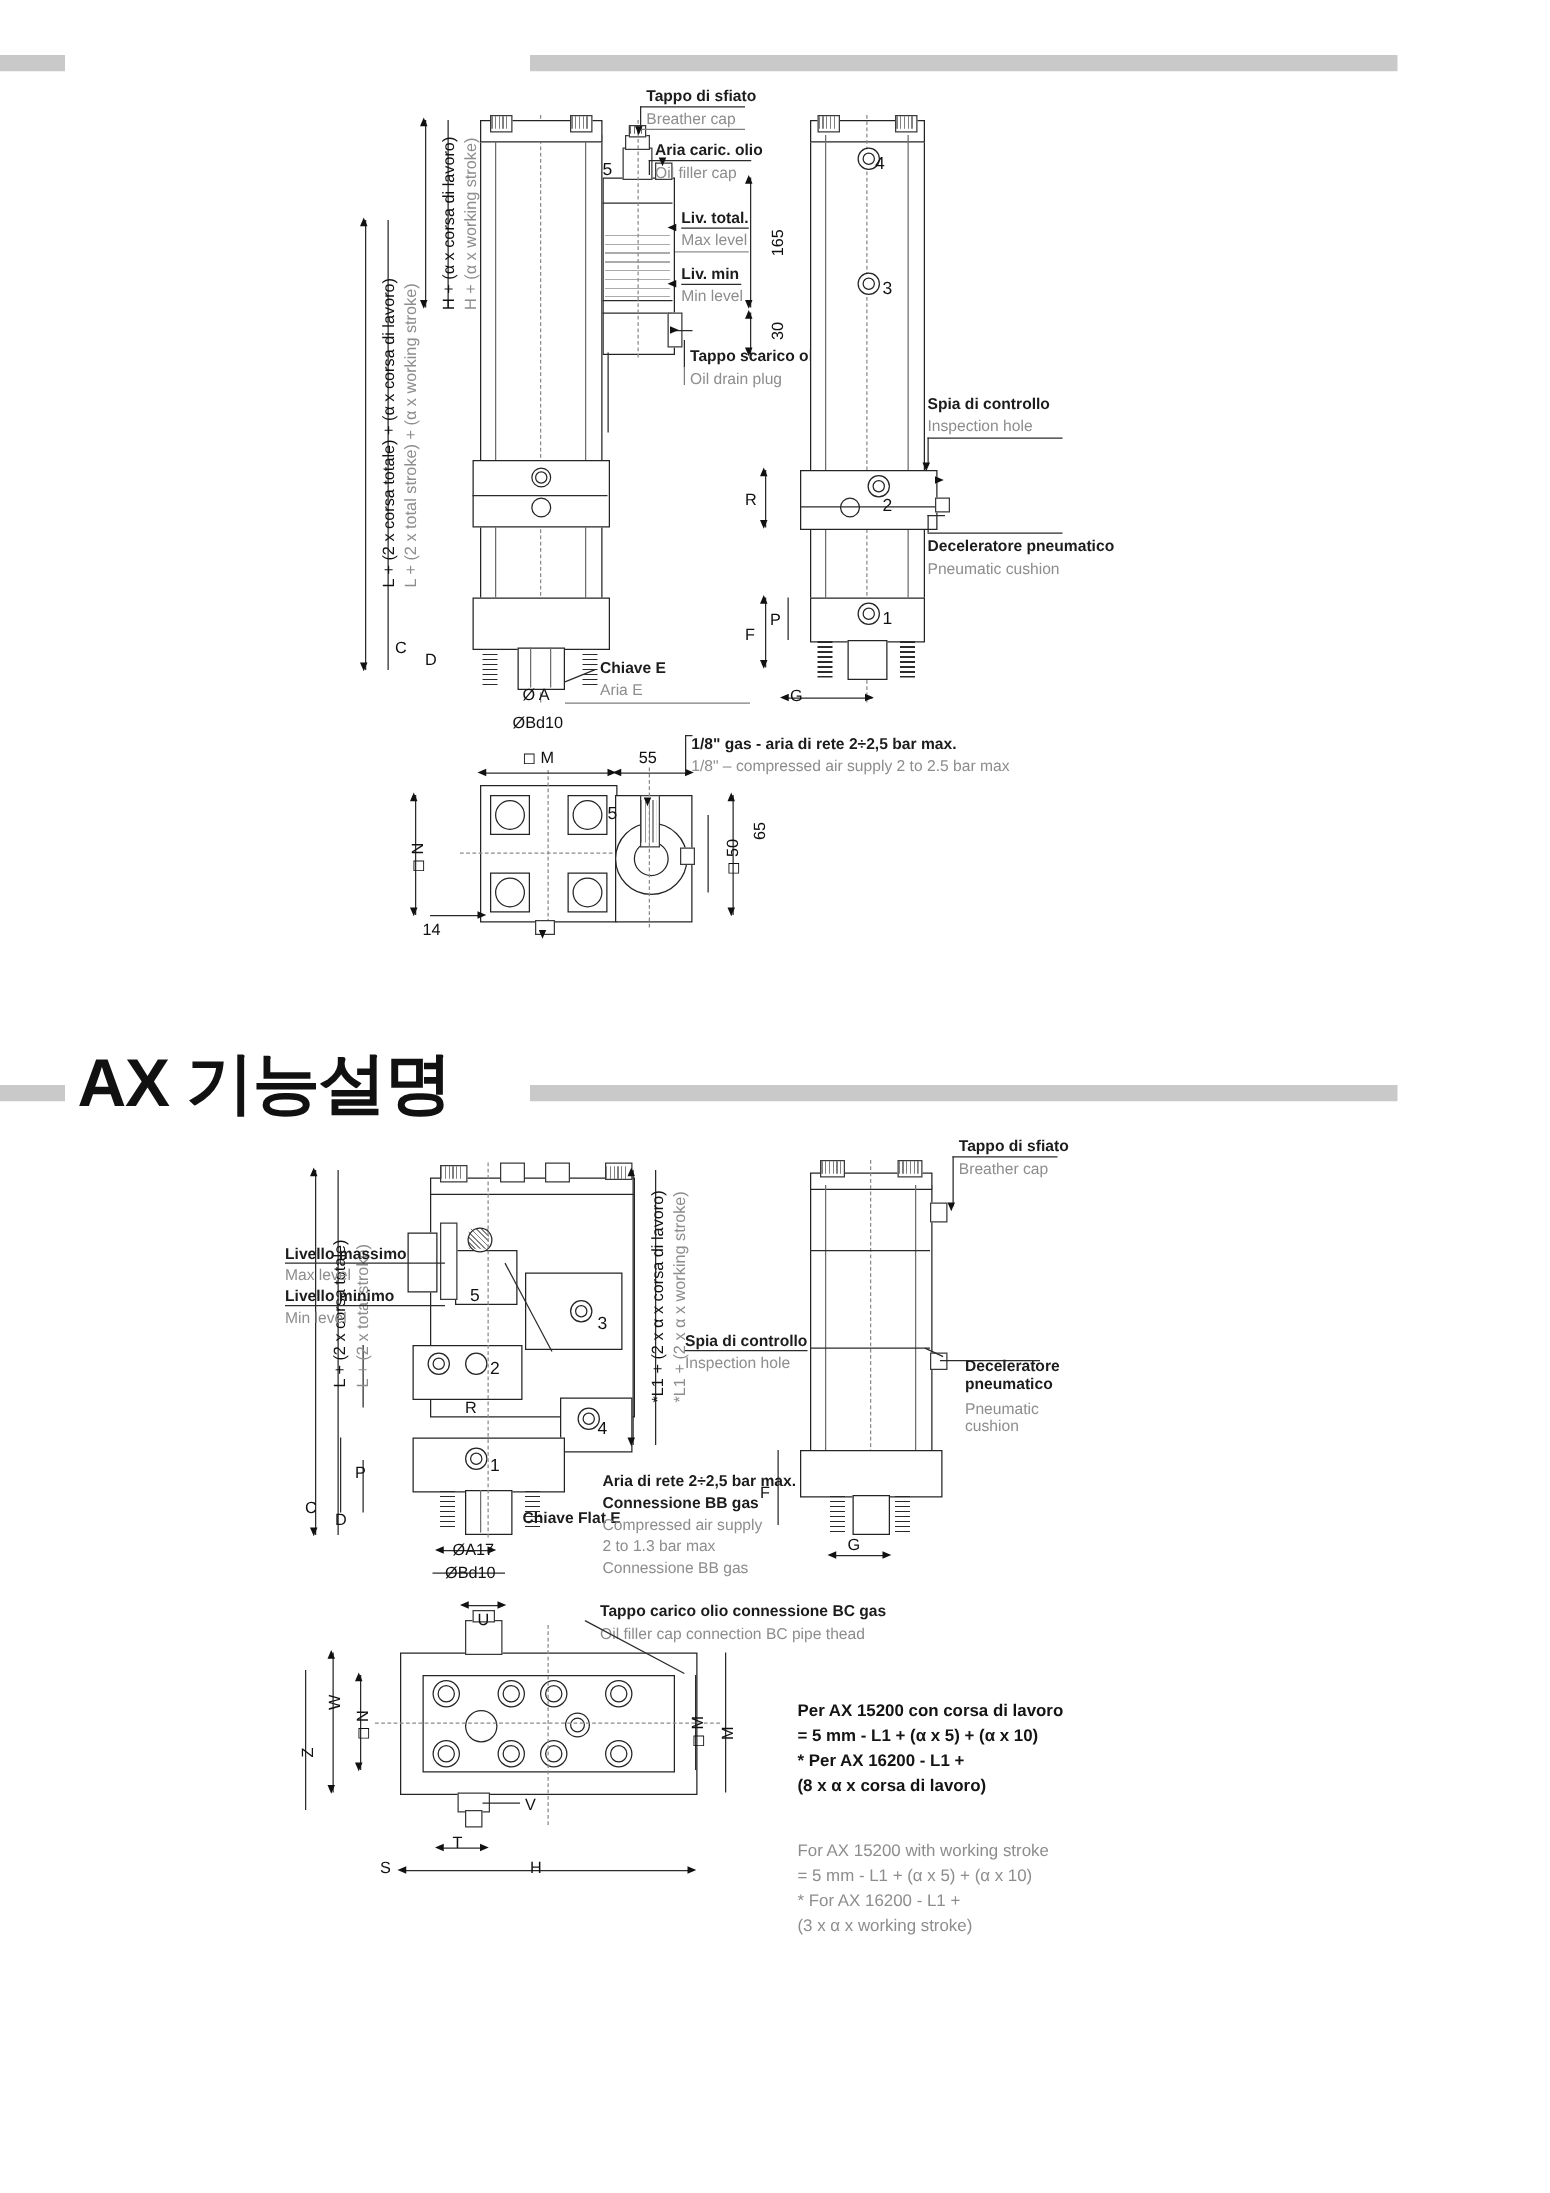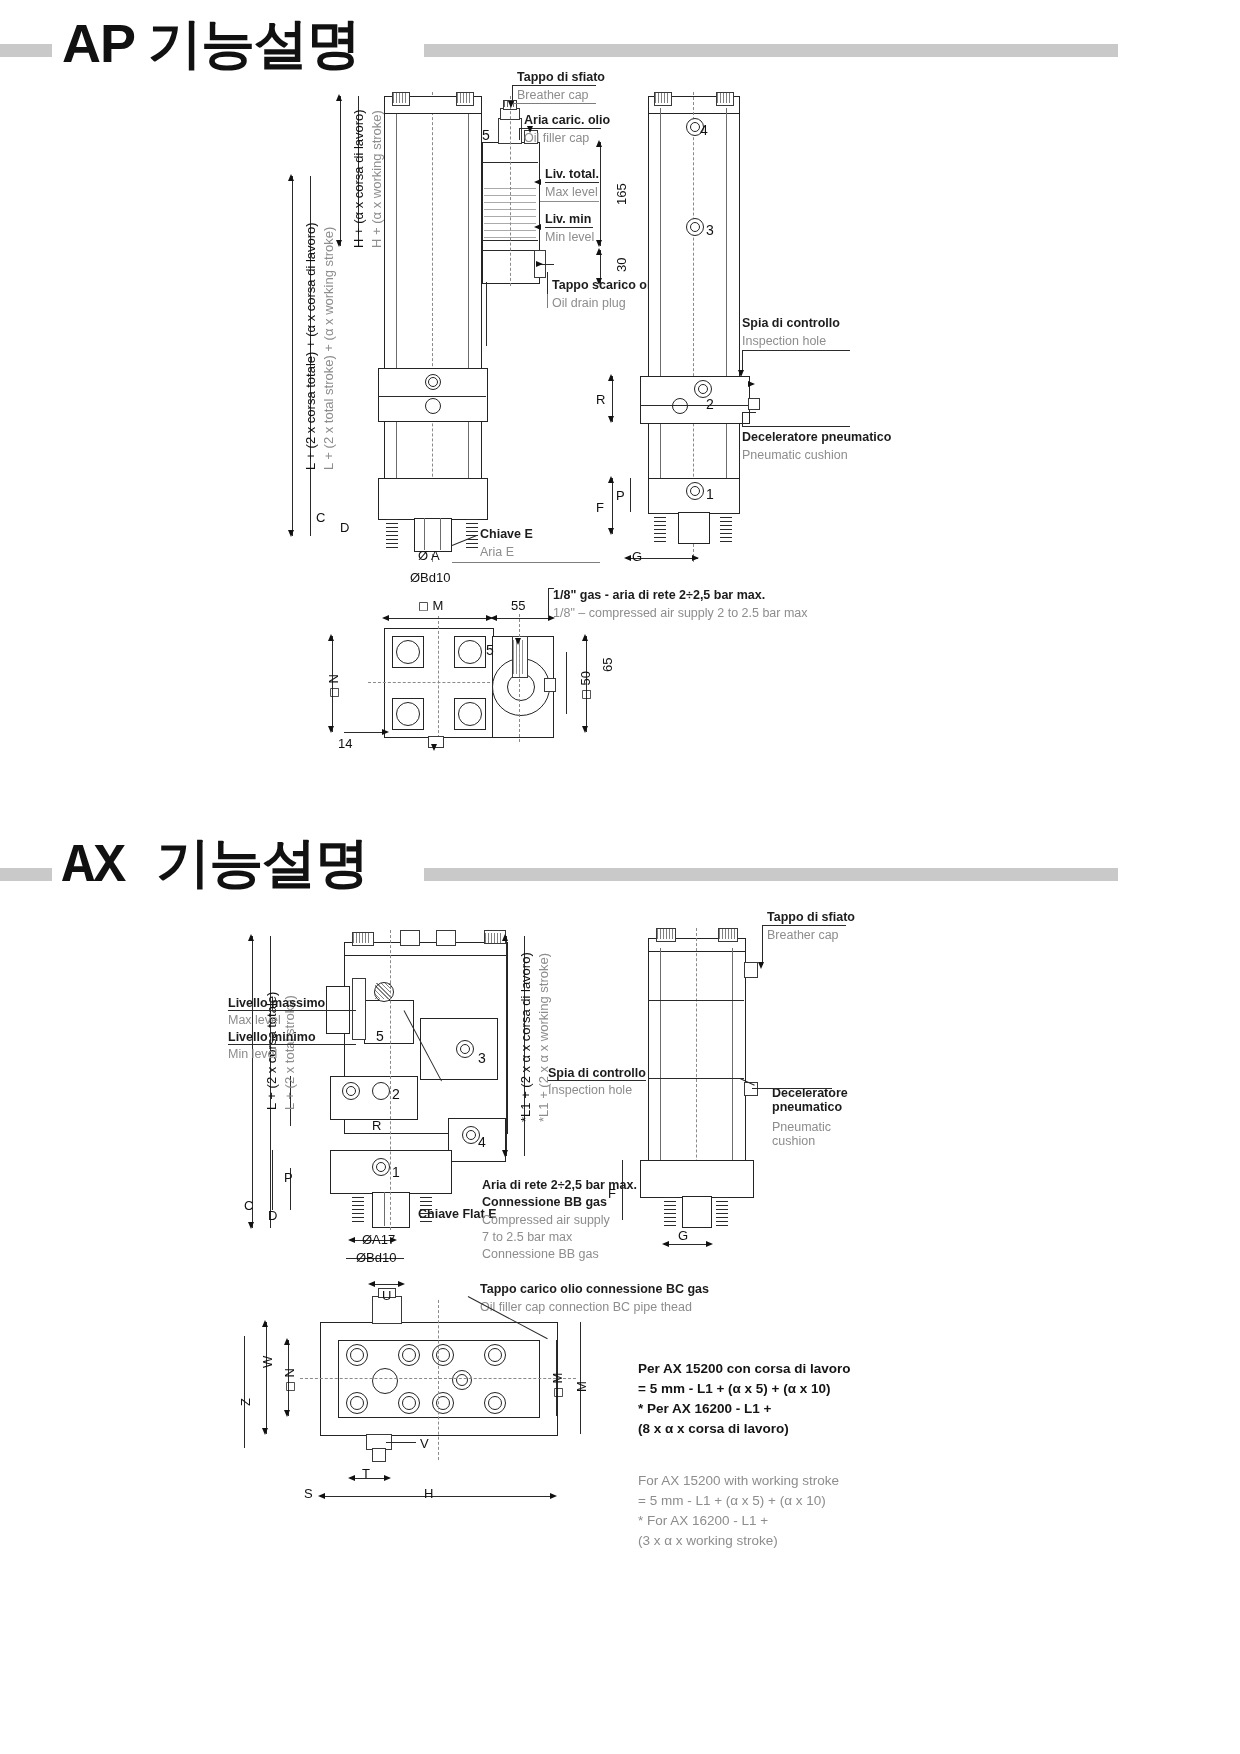--- a/index.html
+++ b/index.html
@@ -45,21 +45,20 @@
   .note{position:absolute;font-size:13.5px;line-height:1.35;white-space:nowrap;}
   .note.blk{color:#141414;font-weight:600;}
   .note.gry{color:#8d8d8d;font-weight:400;}
 </style>
 </head>
 <body>
 
 <div class="sec-head" style="top:14px;">
   <div class="bar-left"></div>
   <div class="bar-right"></div>
-  <div class="ttl">AP 기능설명</div>
 </div>
 
 <div class="dwg">
 
   <div class="ln lnv" style="left:292px;top:176px;height:360px;"></div>
   <div class="ln lnv" style="left:310px;top:176px;height:360px;"></div>
   <div class="ln lnv" style="left:340px;top:96px;height:150px;"></div>
   <div class="ln lnv" style="left:358px;top:96px;height:150px;"></div>
   <div class="tip tipU" style="left:288px;top:174px;"></div>
   <div class="tip tipD" style="left:288px;top:530px;"></div>
@@ -286,21 +285,21 @@
 <div class="dim" style="left:511px;top:598px;">55</div>
 <div class="dimv" style="left:600px;top:672px;">65</div>
 <div class="dim" style="left:338px;top:736px;">14</div>
 <div class="num" style="left:486px;top:642px;">5</div>
 
 <div class="lbl it" style="left:553px;top:588px;">1/8" gas - aria di rete 2÷2,5 bar max.</div>
 <div class="lbl en" style="left:553px;top:606px;">1/8" – compressed air supply 2 to 2.5 bar max</div>
 <div class="ln lnv" style="left:548px;top:588px;height:30px;"></div>
 <div class="ln lnh" style="left:548px;top:588px;width:6px;"></div>
 
-<div class="sec-head" style="top:838px;font-family:Liberation Mono, monospace;">
+<div class="sec-head" style="top:838px;">
   <div class="bar-left"></div>
   <div class="bar-right"></div>
   <div class="ttl">AX 기능설명</div>
 </div>
 
 <div class="dwg">
 
   <div class="ln lnv" style="left:252px;top:936px;height:292px;"></div>
   <div class="ln lnv" style="left:270px;top:936px;height:292px;"></div>
   <div class="tip tipU" style="left:248px;top:934px;"></div>
@@ -425,21 +424,21 @@
 <div class="lbl en" style="left:772px;top:1120px;white-space:pre;">Pneumatic
 cushion</div>
 <div class="ln lnh" style="left:752px;top:1088px;width:80px;"></div>
 <div class="ln lnh" style="left:740px;top:1078px;width:16px;transform:rotate(25deg);transform-origin:left center;"></div>
 
 <div class="lbl it" style="left:418px;top:1207px;">Chiave Flat E</div>
 
 <div class="lbl it" style="left:482px;top:1178px;">Aria di rete 2÷2,5 bar max.</div>
 <div class="lbl it" style="left:482px;top:1195px;">Connessione BB gas</div>
 <div class="lbl en" style="left:482px;top:1213px;">Compressed air supply</div>
-<div class="lbl en" style="left:482px;top:1230px;">7 to 2.5 bar max</div>
+<div class="lbl en" style="left:482px;top:1230px;">2 to 1.3 bar max</div>
 <div class="lbl en" style="left:482px;top:1247px;">Connessione BB gas</div>
 <div class="ln lnh" style="left:404px;top:1010px;width:80px;transform:rotate(62deg);transform-origin:left center;"></div>
 
 <div class="dwg">
   <div class="box" style="left:320px;top:1322px;width:236px;height:112px;"></div>
   <div class="box" style="left:338px;top:1340px;width:200px;height:76px;"></div>
   <div class="circ" style="left:346px;top:1344px;width:20px;height:20px;"></div>
   <div class="circ" style="left:350px;top:1348px;width:12px;height:12px;"></div>
   <div class="circ" style="left:398px;top:1344px;width:20px;height:20px;"></div>
   <div class="circ" style="left:402px;top:1348px;width:12px;height:12px;"></div>

